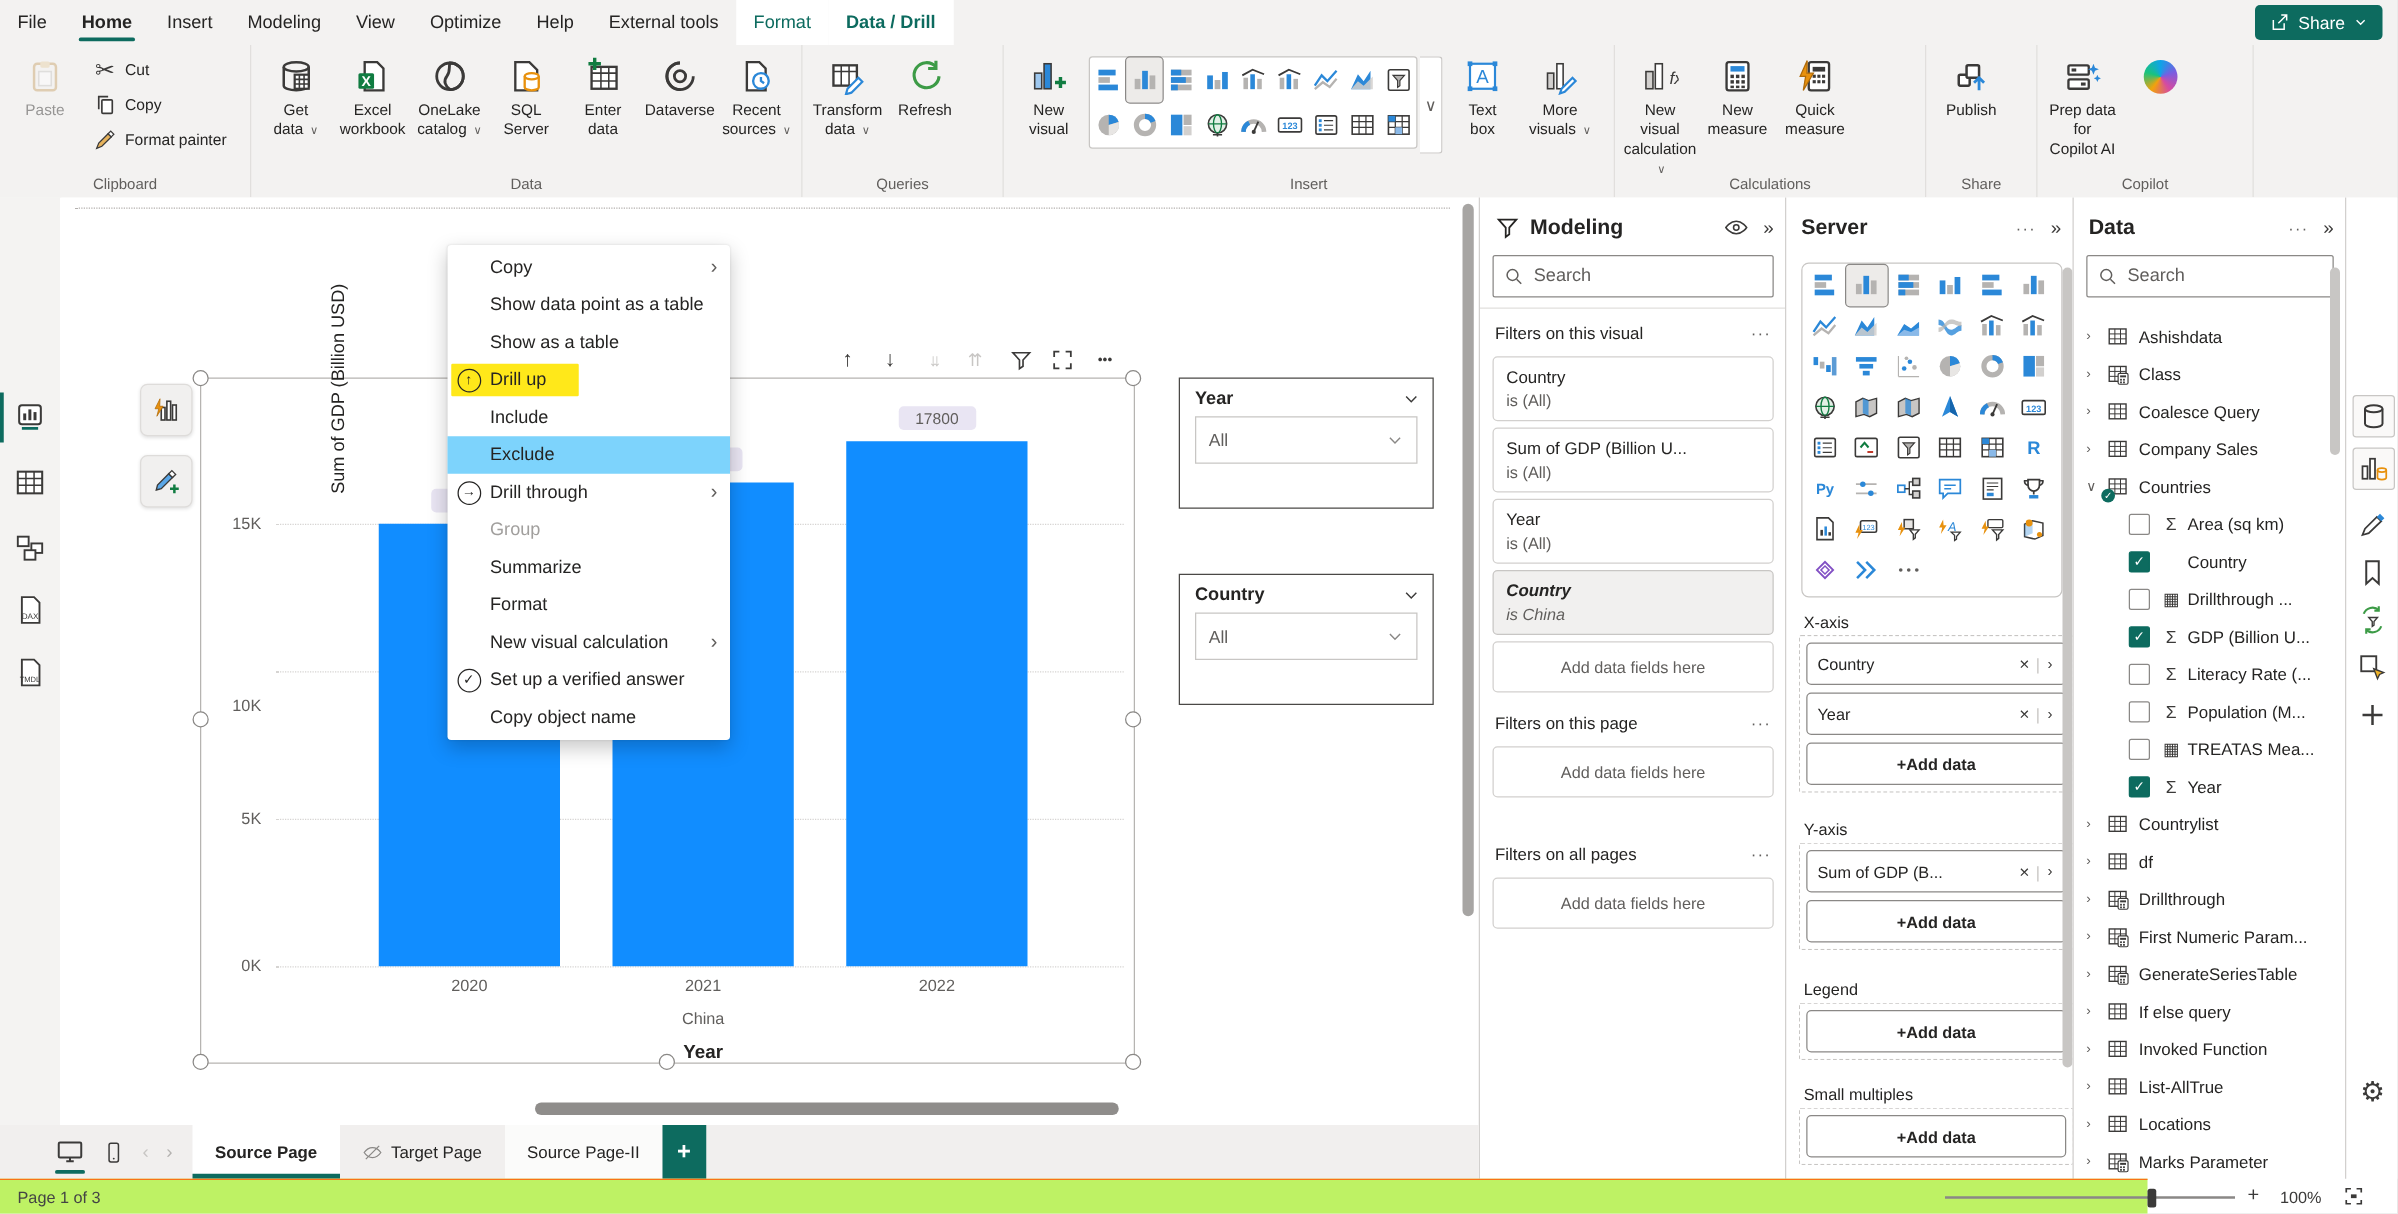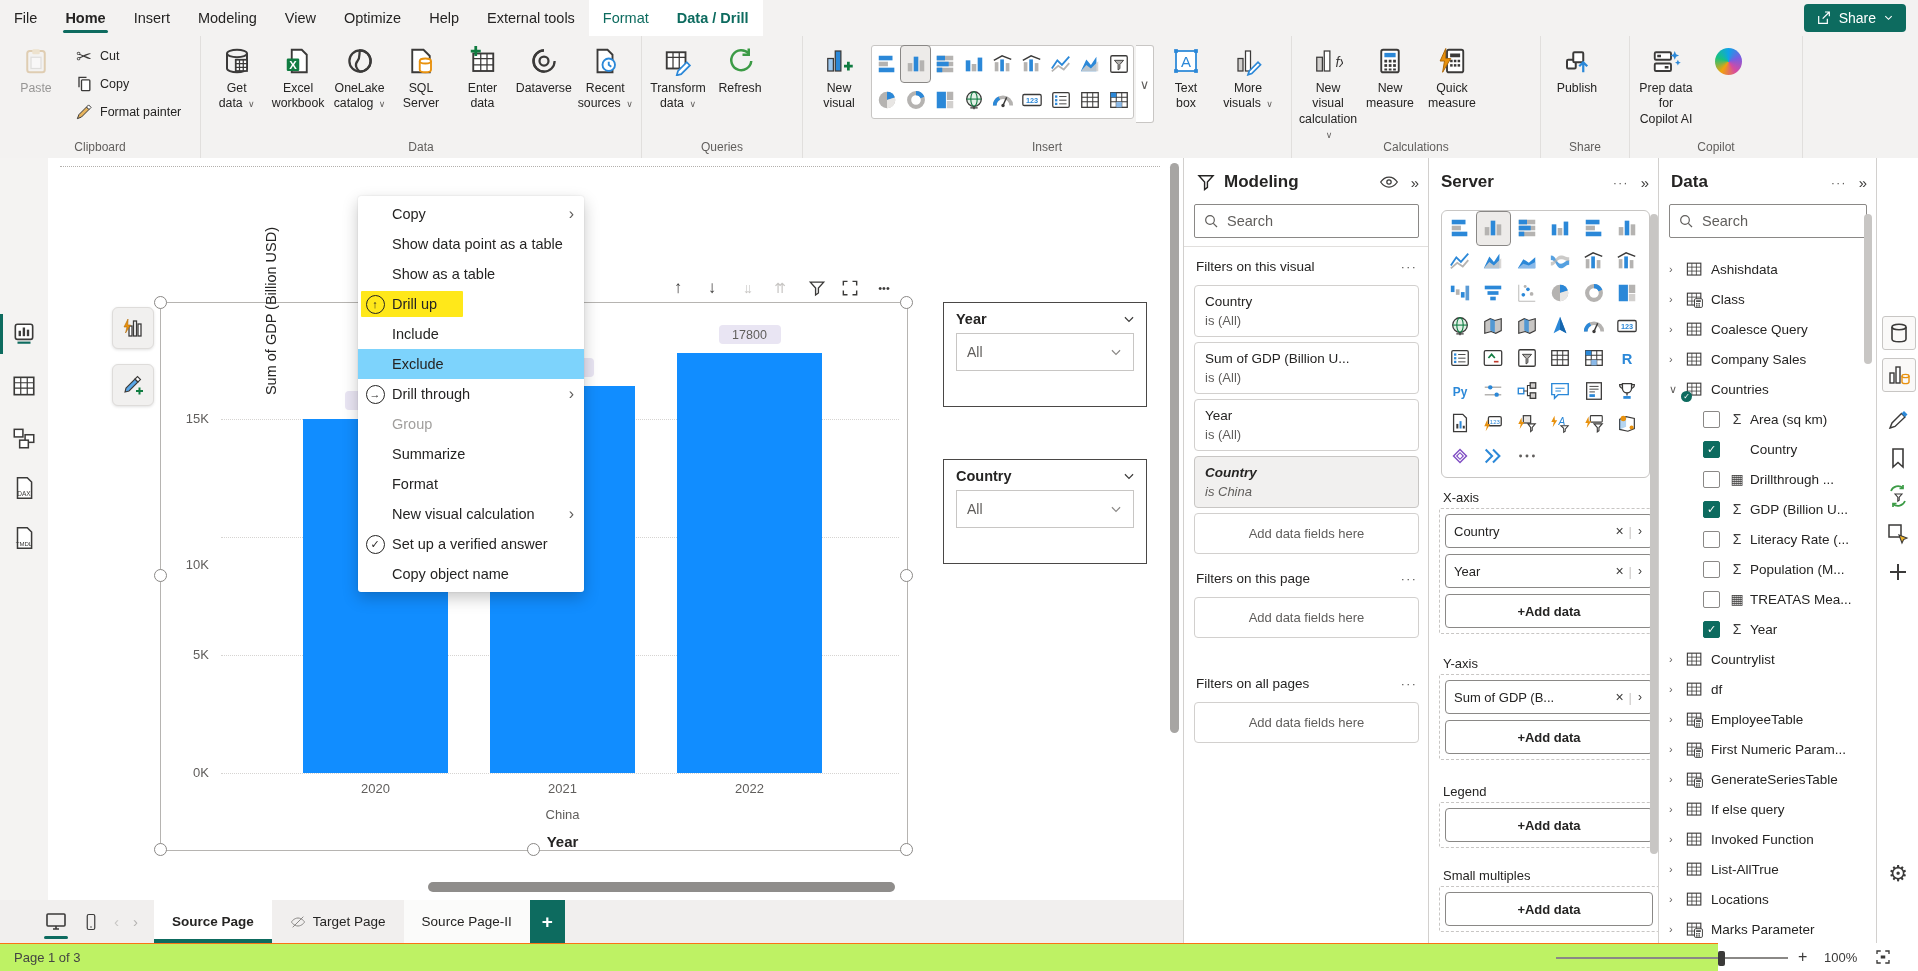--- a/index.html
+++ b/index.html
@@ -1286,21 +1286,21 @@
           <span class="ticon"><svg width="100%" height="100%" viewBox="0 0 24 24" fill="none">
               <rect x="3" y="4" width="17" height="15" stroke="#3b3a39" stroke-width="1.4" fill="#fff"></rect>
               <path d="M3 9h17M3 14h17M8.7 4v15M14.4 4v15" stroke="#3b3a39" stroke-width="1"></path>
               <rect x="12" y="11" width="10" height="11" rx="1.5" fill="#fff" stroke="#3b3a39" stroke-width="1.2"></rect>
               <rect x="14" y="13" width="6" height="2" fill="#3b3a39"></rect>
               <rect x="14" y="16.5" width="1.8" height="1.8" fill="#3b3a39"></rect>
               <rect x="17" y="16.5" width="1.8" height="1.8" fill="#3b3a39"></rect>
               <rect x="14" y="19.2" width="1.8" height="1.8" fill="#3b3a39"></rect>
               <rect x="17" y="19.2" width="1.8" height="1.8" fill="#3b3a39"></rect>
             </svg></span>
-          <span class="tname">EmployeeTable</span>
+          <span class="tname">Drillthrough</span>
         </div>
         <div class="trow" style="top: 576px;">
           <span class="chev">›</span>
           <span class="ticon"><svg width="100%" height="100%" viewBox="0 0 24 24" fill="none">
               <rect x="3" y="4" width="17" height="15" stroke="#3b3a39" stroke-width="1.4" fill="#fff"></rect>
               <path d="M3 9h17M3 14h17M8.7 4v15M14.4 4v15" stroke="#3b3a39" stroke-width="1"></path>
               <rect x="12" y="11" width="10" height="11" rx="1.5" fill="#fff" stroke="#3b3a39" stroke-width="1.2"></rect>
               <rect x="14" y="13" width="6" height="2" fill="#3b3a39"></rect>
               <rect x="14" y="16.5" width="1.8" height="1.8" fill="#3b3a39"></rect>
               <rect x="17" y="16.5" width="1.8" height="1.8" fill="#3b3a39"></rect>

